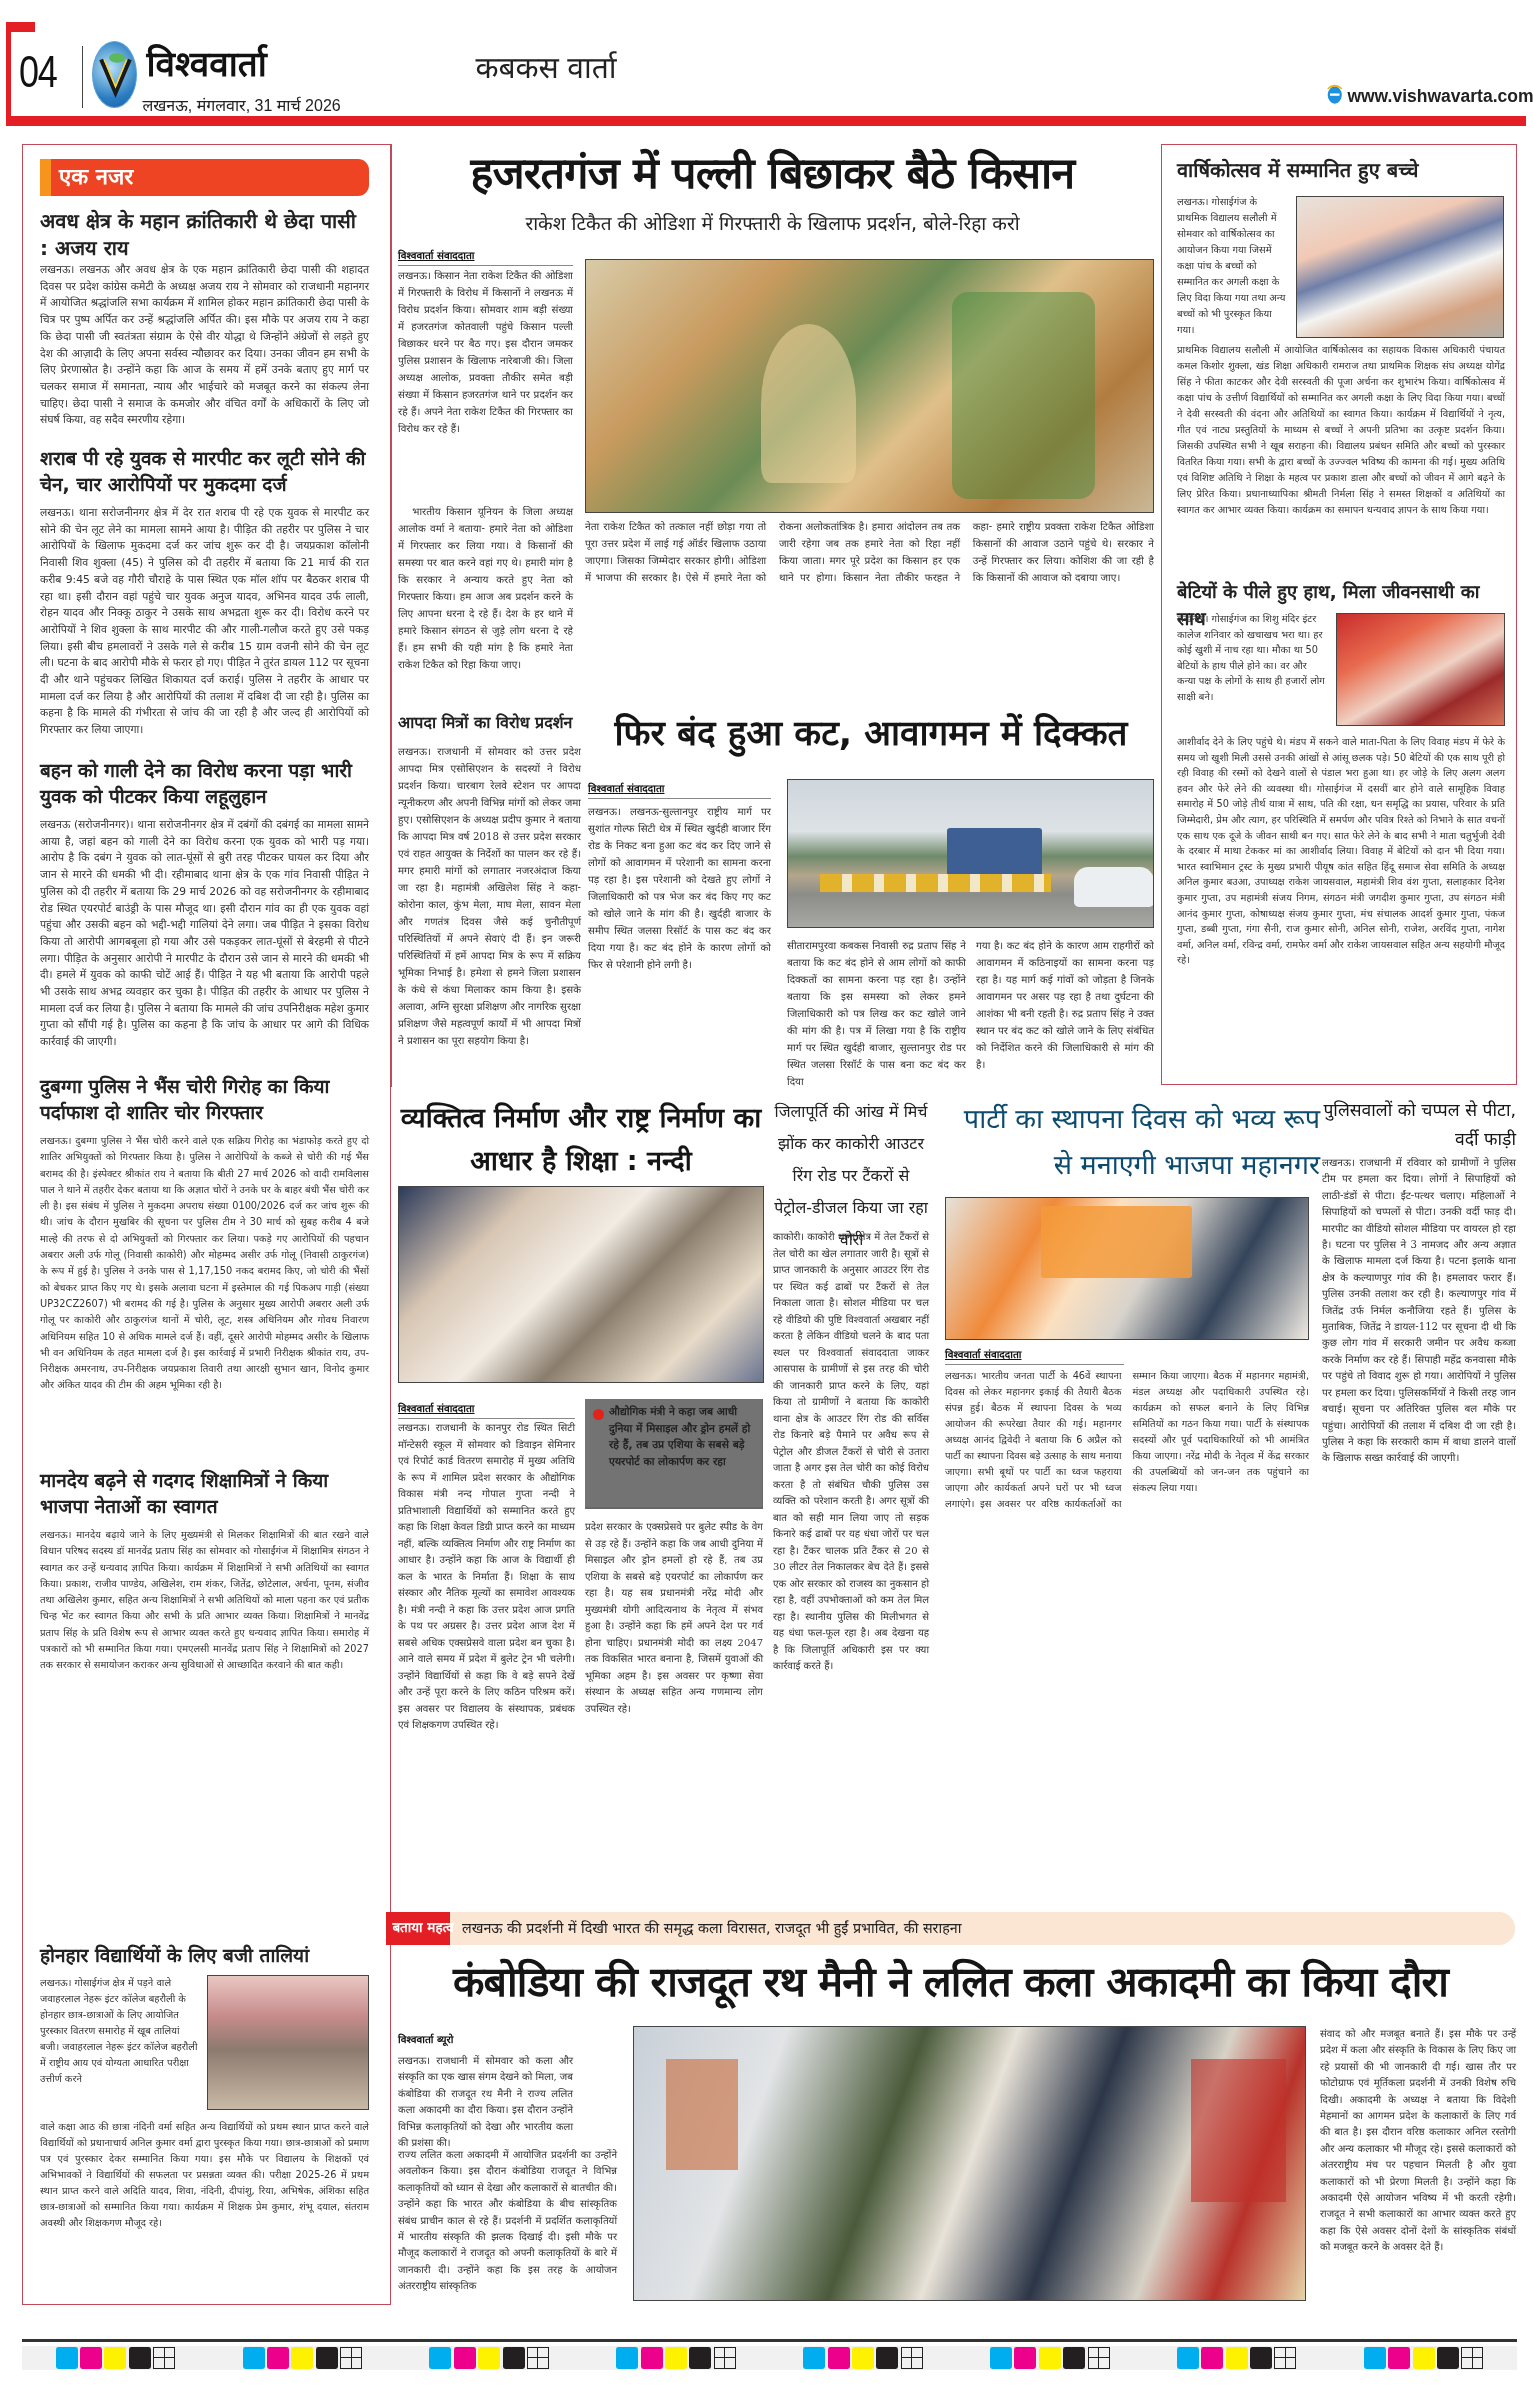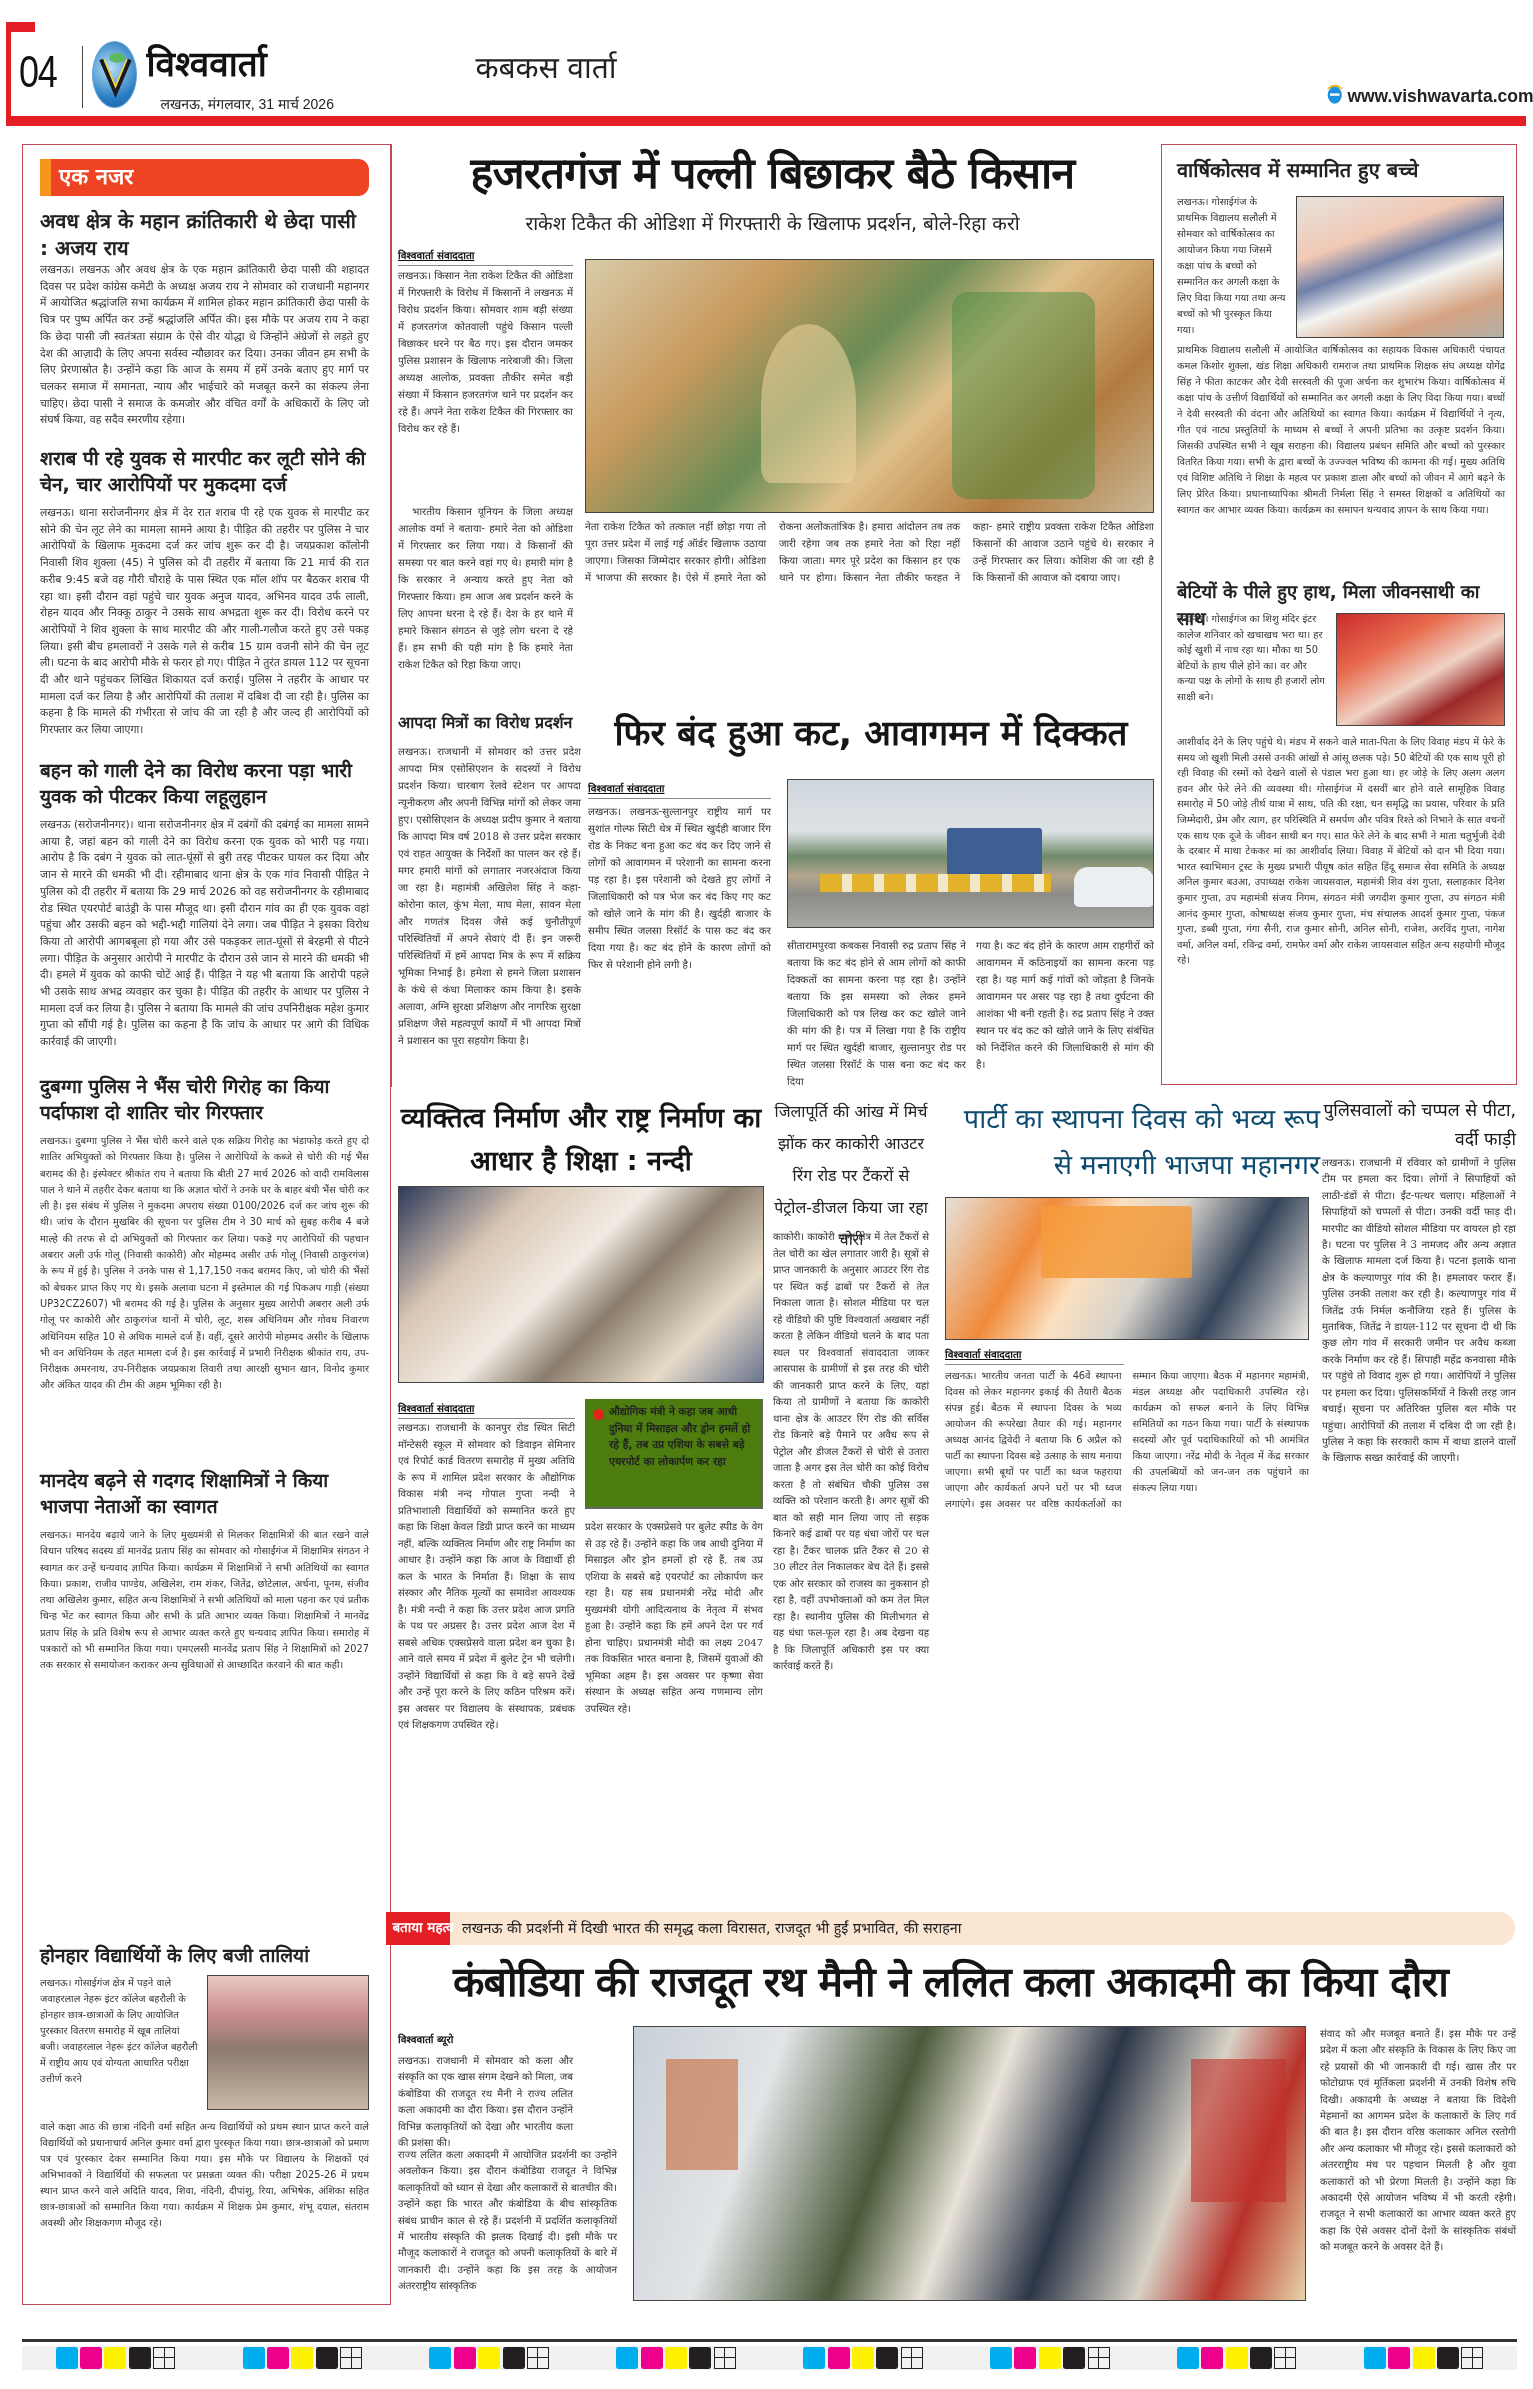--- a/index.html
+++ b/index.html
@@ -24,21 +24,21 @@
   <div class="abs cond" style="left:12.7px;top:24px;font-size:45px;font-weight:400;color:#111;letter-spacing:-1.6px;transform:scaleX(0.8);transform-origin:left">04</div>
   <div class="abs" style="left:76px;top:24px;width:0.8px;height:62px;background:#444"></div>
   <div class="abs" style="left:86px;top:19px;width:45px;height:67px;border-radius:50%;background:radial-gradient(circle at 40% 40%,#b6e0f7,#2a7dc2 65%,#1d5da0);border:1.6px solid #5aa0d8">
     <svg width="45" height="67" viewBox="0 0 56 84">
         <path d="M10 22 L28 64 L46 22" stroke="#1a1a1a" stroke-width="5" fill="none"></path>
         <path d="M14 22 L28 56 L42 22" stroke="#f7d23a" stroke-width="2" fill="none"></path>
         <ellipse cx="30" cy="20" rx="10" ry="6" fill="#5cb85c"></ellipse>
       </svg>
   </div>
   <div class="abs cond" style="left:140px;top:22px;font-size:35px;font-weight:700;color:#111;line-height:40px">विश्ववार्ता</div>
-  <div class="abs cond" style="left:154px;top:72px;font-size:14px;color:#222">लखनऊ,  मंगलवार, 31 मार्च 2026</div>
+  <div class="abs cond" style="left:136px;top:72px;font-size:16px;color:#222">लखनऊ,  मंगलवार, 31 मार्च 2026</div>
   <div class="abs cond" style="left:469px;top:27px;font-size:30px;color:#222;line-height:38px">कबकस वार्ता</div>
   <div class="abs" style="left:1320px;top:62px;width:17.5px;height:22px;">
     <svg width="17.5" height="22" viewBox="0 0 22 28">
         <ellipse cx="11" cy="14" rx="9" ry="11" fill="#1e90e0"></ellipse>
         <rect x="5" y="12" width="12" height="3" fill="#fff"></rect>
         <path d="M2 6 Q11 -2 20 6" stroke="#f0b400" stroke-width="2" fill="none"></path>
       </svg>
   </div>
   <div class="abs cond" style="left:1341px;top:64px;font-size:17.5px;font-weight:700;color:#222">www.vishwavarta.com</div>
 </div>
@@ -119,21 +119,21 @@
   <div style="font-size:18.3px;font-weight:700;color:#222;line-height:27px">बेटियों के पीले हुए हाथ, मिला जीवनसाथी का साथ</div>
   <div class="abs body-sm" style="left:0;top:33px;width:151px;text-align:left;line-height:15.5px">लखनऊ। गोसाईगंज का शिशु मंदिर इंटर कालेज शनिवार को खचाखच भरा था। हर कोई खुशी में नाच रहा था। मौका था 50 बेटियों के हाथ पीले होने का। वर और कन्या पक्ष के लोगों के साथ ही हजारों लोग साक्षी बने।</div>
   <div class="abs photo" style="left:159px;top:35px;width:169px;height:113px;background:linear-gradient(150deg,#c92c2c 0%,#e86b4e 30%,#f0d2c4 55%,#9b2a2a 75%,#d9765b 100%)"></div>
   <div class="abs body-sm" style="left:0;top:156px;width:328px;line-height:15.6px">आशीर्वाद देने के लिए पहुंचे थे। मंडप में सकने वाले माता-पिता के लिए विवाह मंडप में फेरे के समय जो खुशी मिली उससे उनकी आंखों से आंसू छलक पड़े। 50 बेटियों की एक साथ पूरी हो रही विवाह की रस्मों को देखने वालों से पंडाल भरा हुआ था। हर जोड़े के लिए अलग अलग हवन और फेरे लेने की व्यवस्था थी। गोसाईगंज में दसवीं बार होने वाले सामूहिक विवाह समारोह में 50 जोड़े तीर्थ यात्रा में साथ, पति की रक्षा, धन समृद्धि का प्रयास, परिवार के प्रति जिम्मेदारी, प्रेम और त्याग, हर परिस्थिति में समर्पण और पवित्र रिश्ते को निभाने के सात वचनों एक साथ एक दूजे के जीवन साथी बन गए। सात फेरे लेने के बाद सभी ने माता चतुर्भुजी देवी के दरबार में माथा टेककर मां का आशीर्वाद लिया। विवाह में बेटियों को दान भी दिया गया। भारत स्वाभिमान ट्रस्ट के मुख्य प्रभारी पीयूष कांत सहित हिंदू समाज सेवा समिति के अध्यक्ष अनिल कुमार बउआ, उपाध्यक्ष राकेश जायसवाल, महामंत्री शिव वंश गुप्ता, सलाहकार दिनेश कुमार गुप्ता, उप महामंत्री संजय निगम, संगठन मंत्री जगदीश कुमार गुप्ता, उप संगठन मंत्री आनंद कुमार गुप्ता, कोषाध्यक्ष संजय कुमार गुप्ता, मंच संचालक आदर्श कुमार गुप्ता, पंकज गुप्ता, डब्बी गुप्ता, गंगा सैनी, राज कुमार सोनी, अनिल सोनी, राजेश, अरविंद गुप्ता, नागेश वर्मा, अनिल वर्मा, रविन्द्र वर्मा, रामफेर वर्मा और राकेश जायसवाल सहित अन्य सहयोगी मौजूद रहे।</div>
 </div>
 
 <div class="abs" style="left:398px;top:1096px;width:366px;text-align:center;font-size:27px;font-weight:700;color:#151515;line-height:43px">व्यक्तित्व निर्माण और राष्ट्र निर्माण का आधार है शिक्षा : नन्दी</div>
 <div class="abs photo" style="left:398px;top:1186px;width:366px;height:197px;background:linear-gradient(135deg,#2d3a5a 0%,#d8c6b3 25%,#f2ece4 45%,#8a7d6d 60%,#e7dbc8 80%,#6b7590 100%)"></div>
 <div class="abs byline" style="left:398px;top:1401px;width:177px">विश्ववार्ता संवाददाता</div>
 <div class="abs body-text serif" style="left:398px;top:1420px;width:177px;font-size:10px;line-height:16.5px">लखनऊ। राजधानी के कानपुर रोड स्थित सिटी मॉन्टेसरी स्कूल में सोमवार को डिवाइन सेमिनार एवं रिपोर्ट कार्ड वितरण समारोह में मुख्य अतिथि के रूप में शामिल प्रदेश सरकार के औद्योगिक विकास मंत्री नन्द गोपाल गुप्ता नन्दी ने प्रतिभाशाली विद्यार्थियों को सम्मानित करते हुए कहा कि शिक्षा केवल डिग्री प्राप्त करने का माध्यम नहीं, बल्कि व्यक्तित्व निर्माण और राष्ट्र निर्माण का आधार है। उन्होंने कहा कि आज के विद्यार्थी ही कल के भारत के निर्माता हैं। शिक्षा के साथ संस्कार और नैतिक मूल्यों का समावेश आवश्यक है। मंत्री नन्दी ने कहा कि उत्तर प्रदेश आज प्रगति के पथ पर अग्रसर है। उत्तर प्रदेश आज देश में सबसे अधिक एक्सप्रेसवे वाला प्रदेश बन चुका है। आने वाले समय में प्रदेश में बुलेट ट्रेन भी चलेगी। उन्होंने विद्यार्थियों से कहा कि वे बड़े सपने देखें और उन्हें पूरा करने के लिए कठिन परिश्रम करें। इस अवसर पर विद्यालय के संस्थापक, प्रबंधक एवं शिक्षकगण उपस्थित रहे।</div>
-<div class="abs" style="left:585px;top:1399px;width:178px;height:110px;background:#4d7c0f;border-right:0.8px solid #666;border-bottom:2.4px solid #666">
+<div class="abs" style="left:585px;top:1399px;width:178px;height:110px;background:#737373;border-right:0.8px solid #666;border-bottom:2.4px solid #666">
   <span class="abs" style="left:8px;top:9.5px;width:11px;height:11px;border-radius:50%;background:#e2231a"></span>
   <div class="abs" style="left:24px;top:4.8px;width:149px;font-size:10.7px;line-height:16.7px;color:#222;font-weight:600">औद्योगिक मंत्री ने कहा जब आधी दुनिया में मिसाइल और ड्रोन हमलें हो रहे हैं, तब उप्र एशिया के सबसे बड़े एयरपोर्ट का लोकार्पण कर रहा</div>
 </div>
 <div class="abs body-text serif" style="left:585px;top:1519px;width:178px;font-size:10px;line-height:16.5px">प्रदेश सरकार के एक्सप्रेसवे पर बुलेट स्पीड के वेग से उड़ रहे हैं। उन्होंने कहा कि जब आधी दुनिया में मिसाइल और ड्रोन हमलों हो रहे हैं, तब उप्र एशिया के सबसे बड़े एयरपोर्ट का लोकार्पण कर रहा है। यह सब प्रधानमंत्री नरेंद्र मोदी और मुख्यमंत्री योगी आदित्यनाथ के नेतृत्व में संभव हुआ है। उन्होंने कहा कि हमें अपने देश पर गर्व होना चाहिए। प्रधानमंत्री मोदी का लक्ष्य 2047 तक विकसित भारत बनाना है, जिसमें युवाओं की भूमिका अहम है। इस अवसर पर कृष्णा सेवा संस्थान के अध्यक्ष सहित अन्य गणमान्य लोग उपस्थित रहे।</div>
 
 <div class="abs" style="left:773px;top:1096px;width:156px;text-align:center;font-size:16px;color:#222;line-height:32px">जिलापूर्ति की आंख में मिर्च झोंक कर काकोरी आउटर रिंग रोड पर टैंकरों से पेट्रोल-डीजल किया जा रहा चोरी</div>
 <div class="abs body-text serif" style="left:773px;top:1229px;width:156px;font-size:10px;line-height:16.5px">काकोरी। काकोरी थाना क्षेत्र में तेल टैंकरों से तेल चोरी का खेल लगातार जारी है। सूत्रों से प्राप्त जानकारी के अनुसार आउटर रिंग रोड पर स्थित कई ढाबों पर टैंकरों से तेल निकाला जाता है। सोशल मीडिया पर चल रहे वीडियो की पुष्टि विश्ववार्ता अखबार नहीं करता है लेकिन वीडियो चलने के बाद पता स्थल पर विश्ववार्ता संवाददाता जाकर आसपास के ग्रामीणों से इस तरह की चोरी की जानकारी प्राप्त करने के लिए, यहां किया तो ग्रामीणों ने बताया कि काकोरी थाना क्षेत्र के आउटर रिंग रोड की सर्विस रोड किनारे बड़े पैमाने पर अवैध रूप से पेट्रोल और डीजल टैंकरों से चोरी से उतारा जाता है अगर इस तेल चोरी का कोई विरोध करता है तो संबंधित चौकी पुलिस उस व्यक्ति को परेशान करती है। अगर सूत्रों की बात को सही मान लिया जाए तो सड़क किनारे कई ढाबों पर यह धंधा जोरों पर चल रहा है। टैंकर चालक प्रति टैंकर से 20 से 30 लीटर तेल निकालकर बेच देते हैं। इससे एक ओर सरकार को राजस्व का नुकसान हो रहा है, वहीं उपभोक्ताओं को कम तेल मिल रहा है। स्थानीय पुलिस की मिलीभगत से यह धंधा फल-फूल रहा है। अब देखना यह है कि जिलापूर्ति अधिकारी इस पर क्या कार्रवाई करते हैं।</div>
 
 <div class="abs" style="left:938px;top:1096px;width:382px;text-align:right;font-size:27px;color:#0c4a6e;line-height:46px">पार्टी का स्थापना दिवस को भव्य रूप से मनाएगी भाजपा महानगर</div>
 <div class="abs photo" style="left:945px;top:1197px;width:364px;height:143px;background:linear-gradient(120deg,#e6e2da 0%,#f08a3a 25%,#fbe0c0 40%,#d7d3cc 55%,#35445a 75%,#efeae2 100%)">

